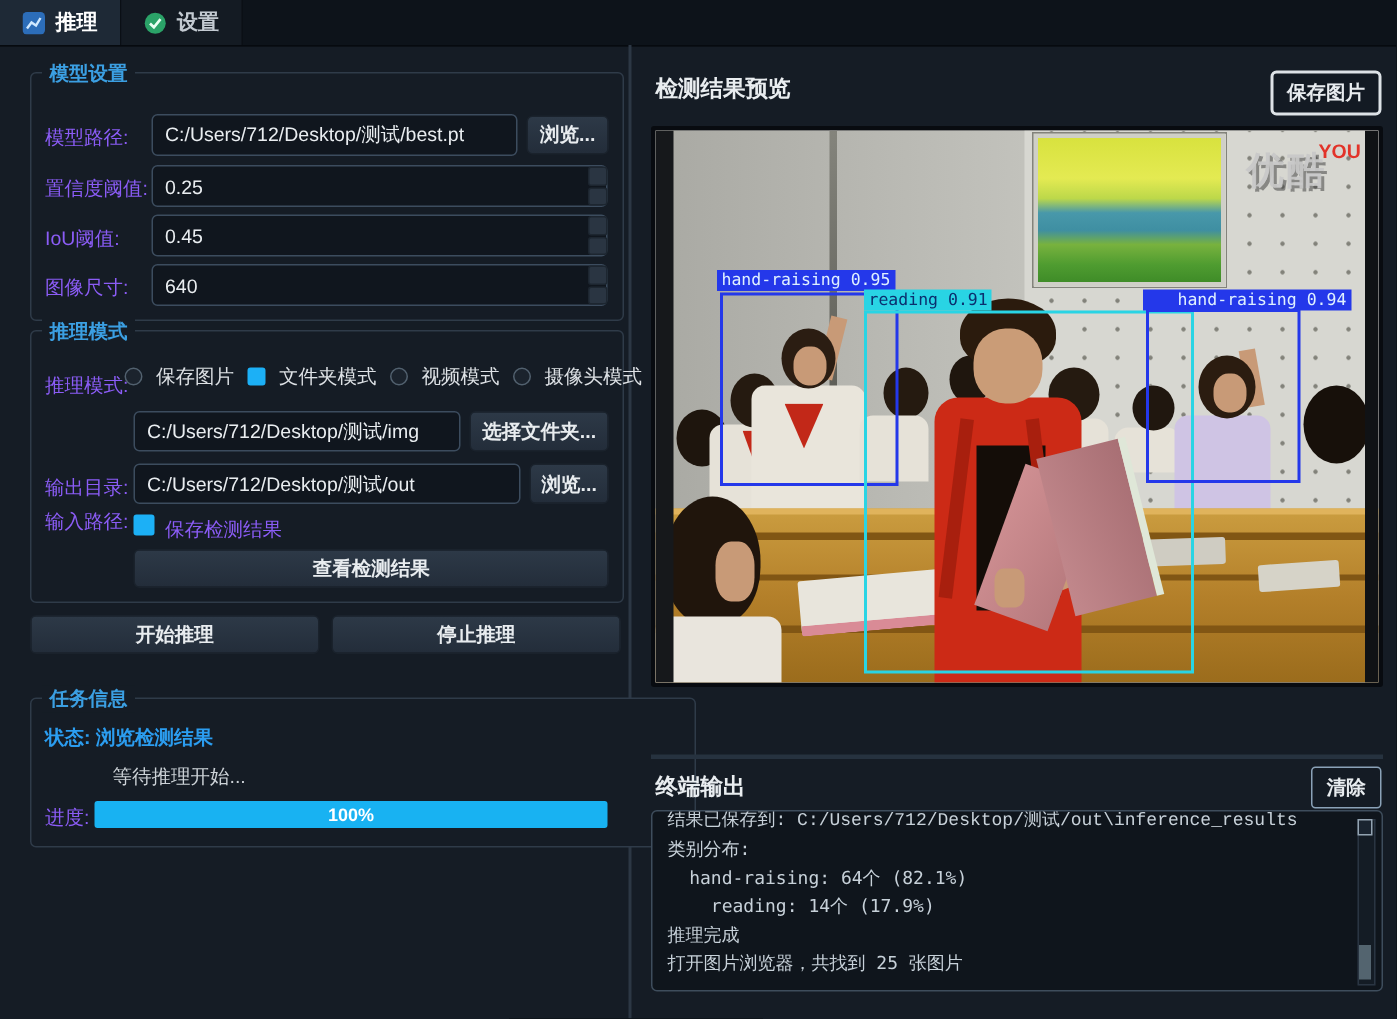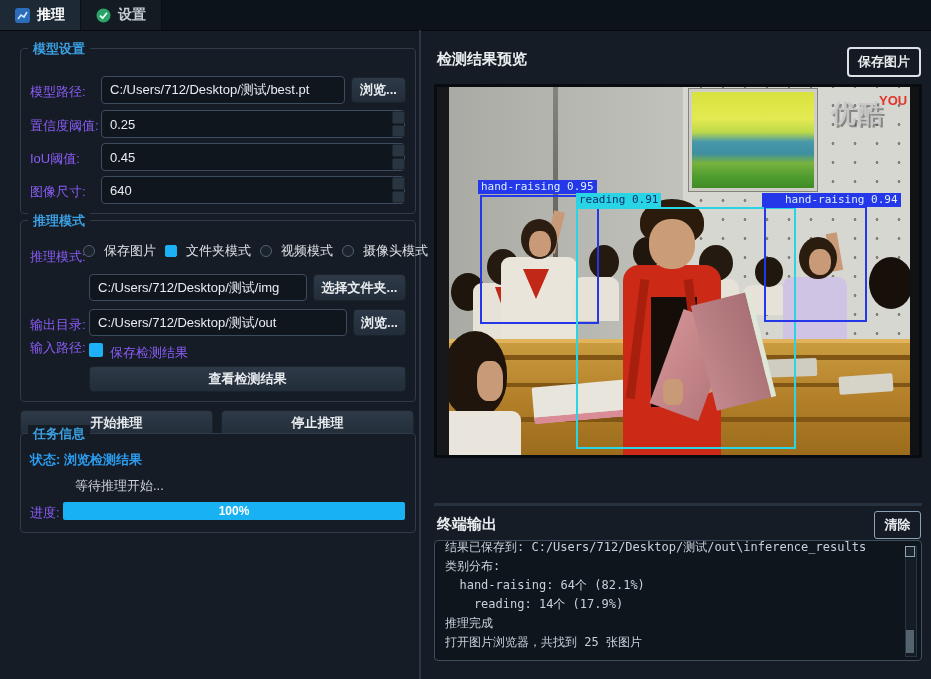--- a/index.html
+++ b/index.html
@@ -57,21 +57,21 @@
 
   
   .navstrip{position:absolute;left:434px;top:461px;width:488px;height:36px;background:#c9cdd1;border-radius:2px;display:flex;align-items:center;gap:7px;padding:0 5px;box-sizing:border-box;}
   .navbtn{flex:1;height:28px;background:#1b242f;border:1px solid #10161d;border-radius:3px;color:#fff;font-size:13px;font-weight:bold;display:flex;align-items:center;justify-content:center;cursor:pointer;white-space:nowrap;}
   .hsep{position:absolute;left:434px;top:503px;width:488px;height:3px;background:#26323f;}
 
   
   .clear-btn{left:874px;top:511px;width:47px;height:28px;border:1px solid #8ba2b8;background:#141b24;border-radius:3px;}
   .terminal{position:absolute;left:434px;top:540px;width:488px;height:121px;box-sizing:border-box;background:#0f151c;border:1px solid #3e4d5c;border-radius:4px;padding:4px 24px 4px 10px;overflow:hidden;font-family:"DejaVu Sans Mono",monospace;font-size:12px;line-height:19px;color:#c7d1d9;}
   .tline{white-space:pre;}
-  .tline:first-child{margin-top:-7px;}
+  .tline:first-child{margin-top:-7px;font-family:Liberation Mono, monospace;}
   .tscroll{position:absolute;left:905px;top:546px;width:10px;height:109px;background:#141c25;border:1px solid #2a3542;}
   .tscroll-up{position:absolute;left:905px;top:546px;width:10px;height:11px;background:#1a2430;border:1px solid #93a3b1;box-sizing:border-box;}
   .tscroll-thumb{position:absolute;left:906px;top:630px;width:8px;height:23px;background:#53646f;}
 </style>
 </head>
 <body>
 
 <div class="app">
 
   <div class="tabbar">
@@ -149,21 +149,21 @@
 
     <div class="cbox" style="left:68px;top:122px;"></div>
     <div class="flabel" style="left:89px;top:123px;">保存检测结果</div>
 
     <div class="btn" style="left:68px;top:145px;width:317px;height:26px;">查看检测结果</div>
   </div>
 
   <div class="btn" style="left:20px;top:410px;width:193px;height:26px;">开始推理</div>
   <div class="btn" style="left:221px;top:410px;width:193px;height:26px;">停止推理</div>
 
-  <div class="group" style="top:433px;height:98px;">
+  <div class="group" style="top:465px;height:98px;padding-left:48px;">
     <div class="gtitle">任务信息</div>
     <div class="status-line" style="top:17px;">状态: 浏览检测结果</div>
     <div class="msg-line" style="top:43px;margin-left:45px;">等待推理开始...</div>
     <div class="flabel" style="top:70px;">进度:</div>
     <div class="progress" style="top:68px;">100%</div>
   </div>
 
   <div class="rtitle" style="left:437px;top:50px;">检测结果预览</div>
   <div class="btn save-btn">保存图片</div>
 

